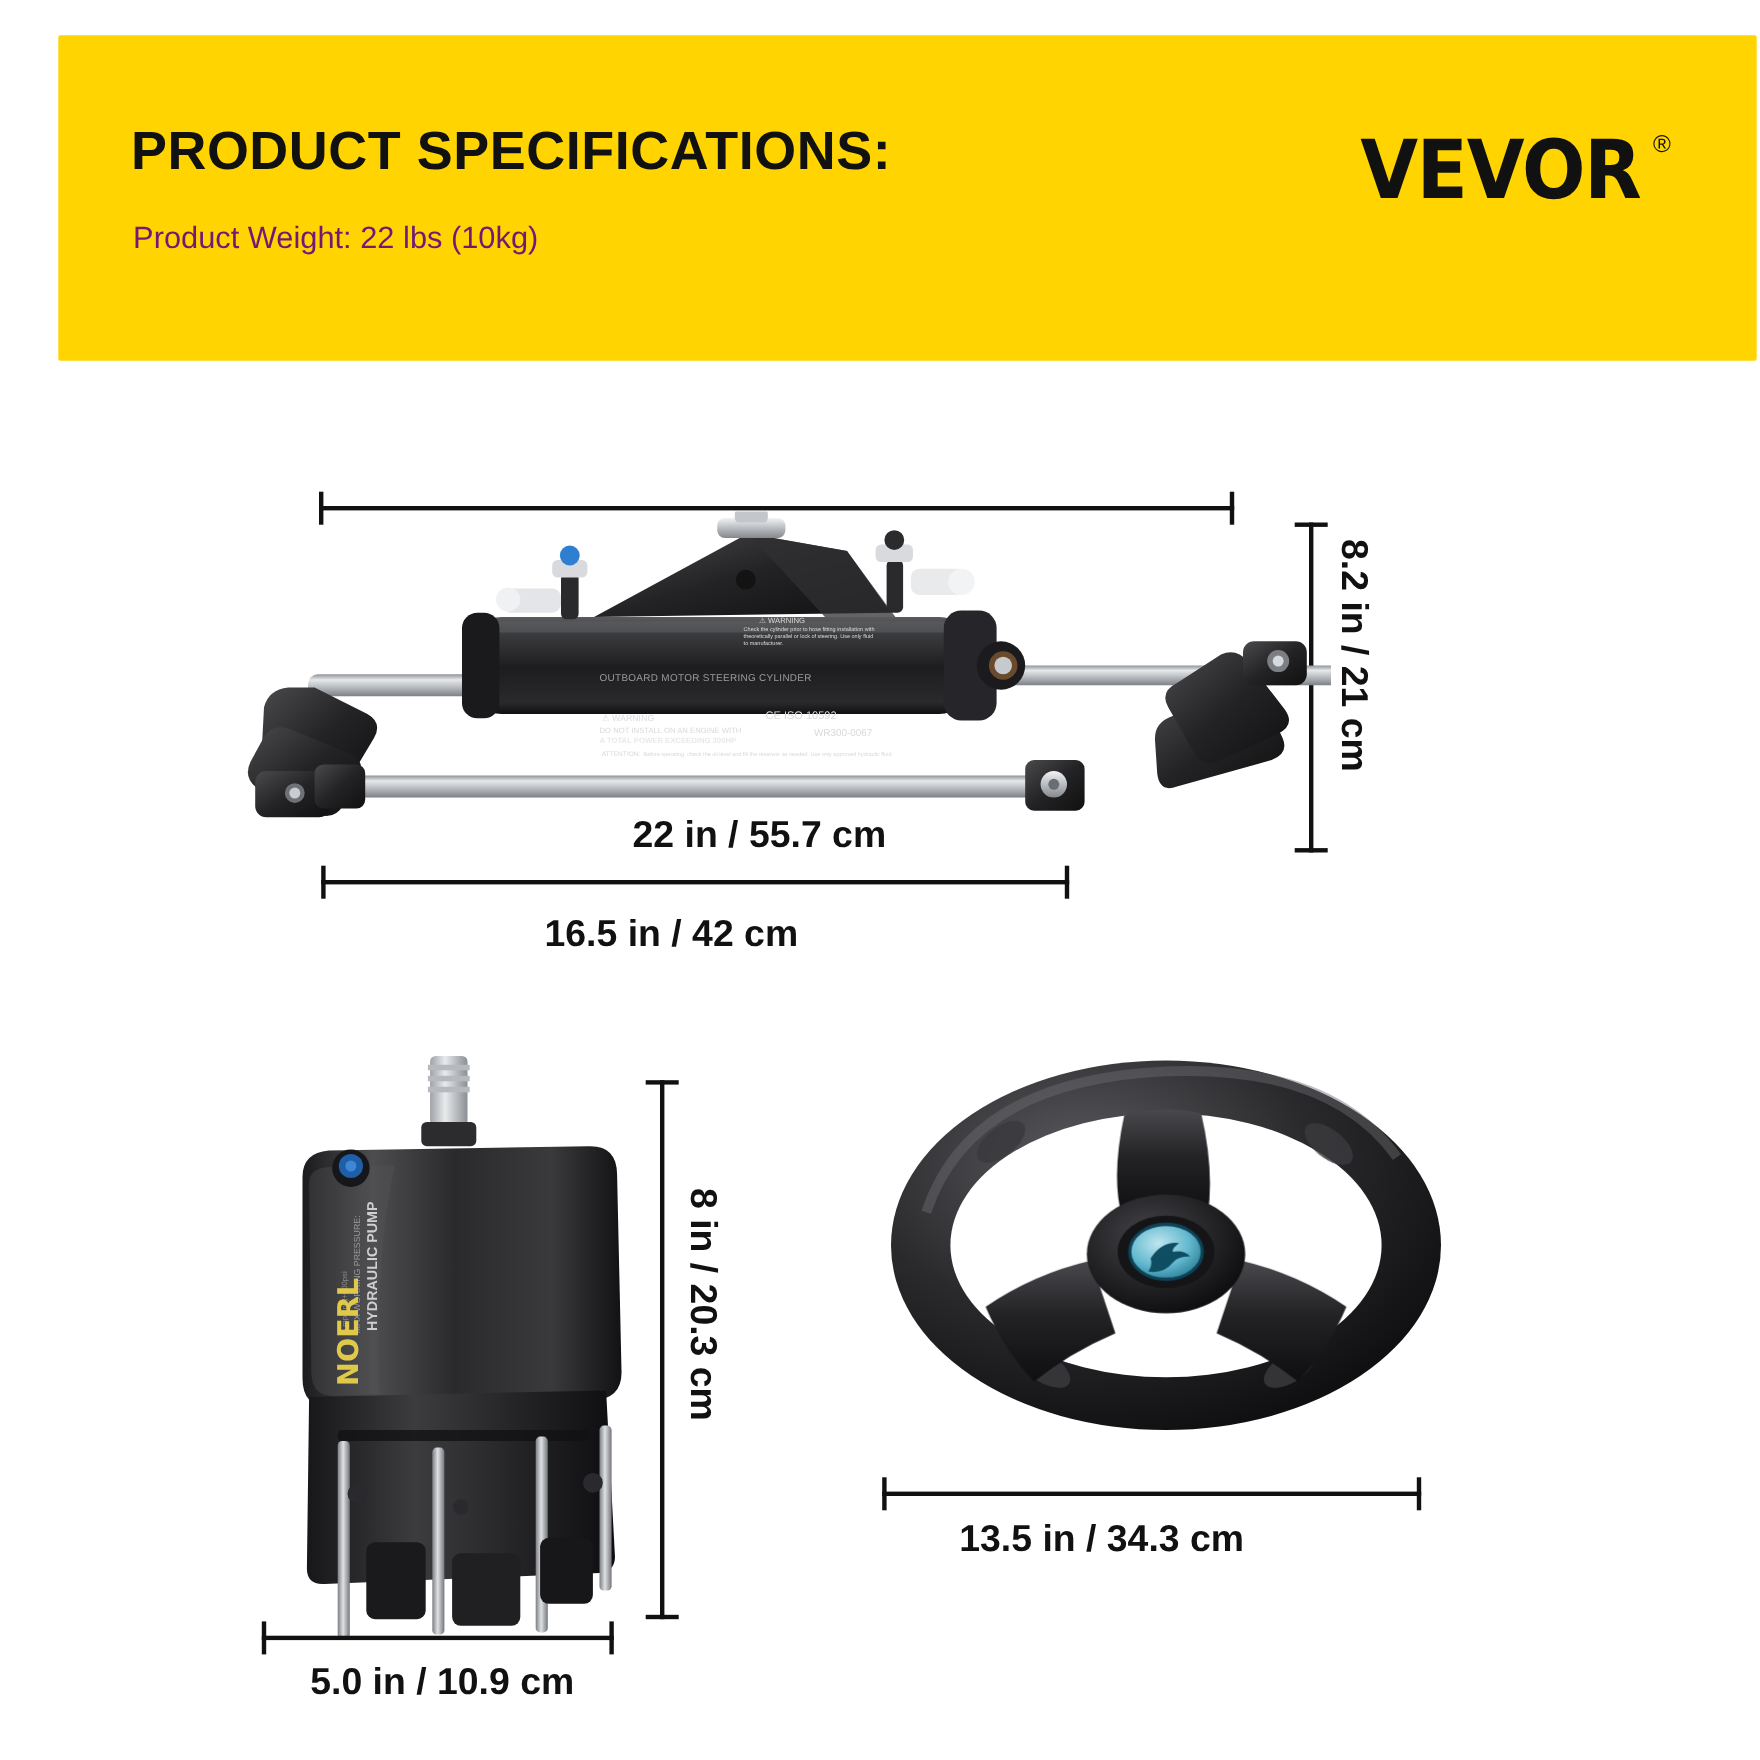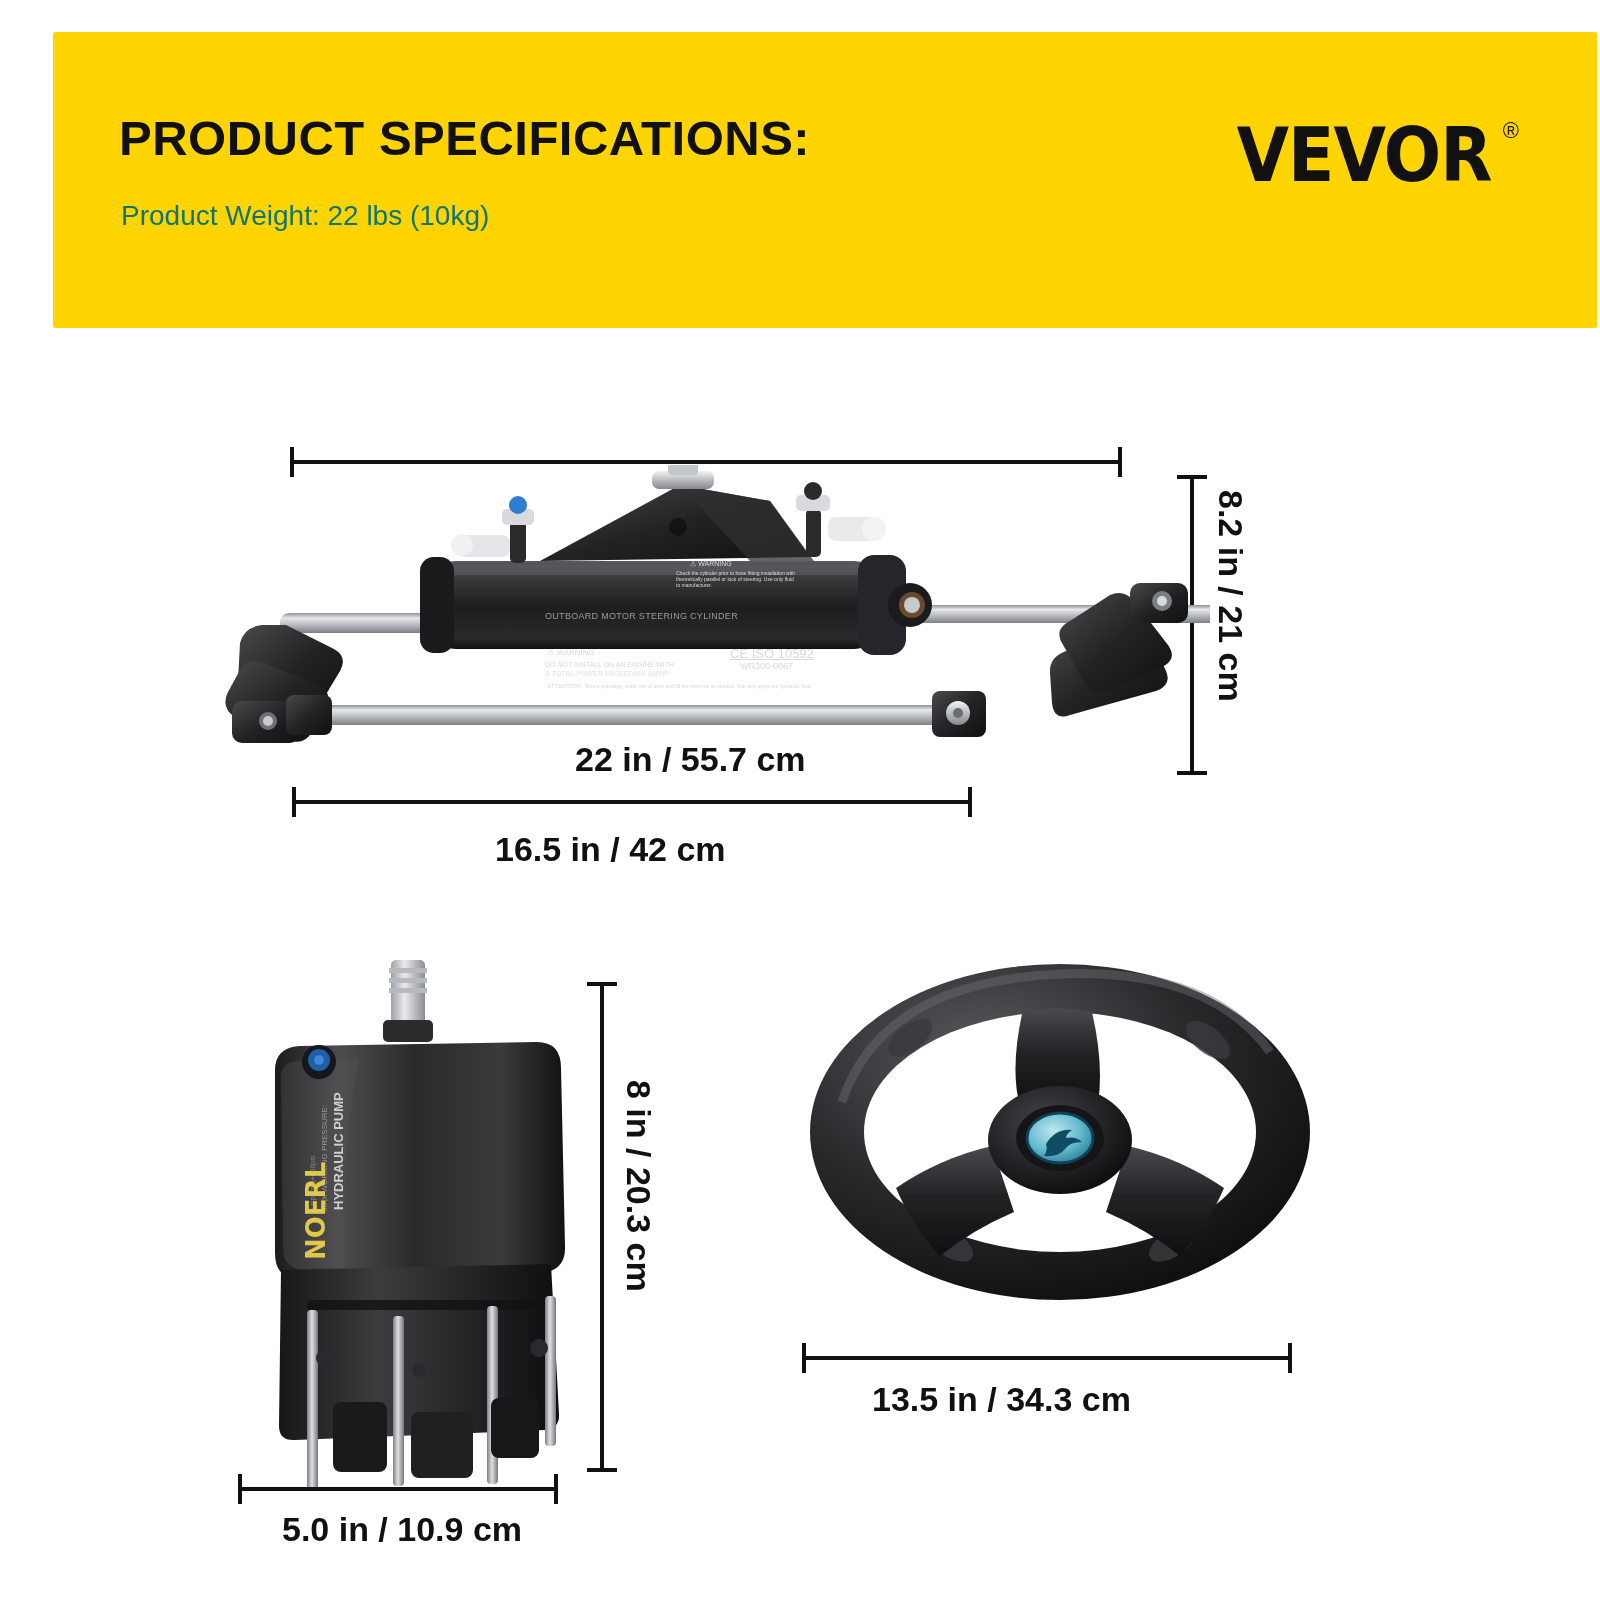--- a/index.html
+++ b/index.html
@@ -32,21 +32,21 @@
     font-weight: bold;
     letter-spacing: 0.5px;
     color: #111;
     font-family: "Liberation Sans", sans-serif;
   }
   .banner-line1 {
     position: absolute;
     left: 68px;
     top: 168px;
     font-size: 28px;
-    color: #0f766e;
+    color: #701a75;
   }
   .banner-line2 {
     position: absolute;
     left: 68px;
     top: 214px;
     font-size: 28px;
     color: #111;
   }
   .logo {
     position: absolute;
@@ -225,21 +225,21 @@
     <rect x="596" y="44" width="15" height="48" rx="5" fill="#2a2a2d"></rect>
     <rect x="586" y="30" width="34" height="16" rx="5" fill="#d8dadd"></rect>
     <circle cx="603" cy="26" r="9" fill="#2b2b2e"></circle>
     <rect x="618" y="52" width="52" height="24" rx="8" fill="#e9eaec"></rect>
     <circle cx="664" cy="64" r="12" fill="#f2f3f5"></circle>
   </svg>
 
   <div class="micro dark" style="left:545px;top:242px;font-size:9px;letter-spacing:0.3px;">OUTBOARD MOTOR STEERING CYLINDER</div>
   <div class="micro" style="left:547px;top:279px;font-size:8px;">⚠ WARNING</div>
   <div class="micro" style="left:545px;top:291px;font-size:7px;line-height:9px;width:210px;white-space:normal;">DO NOT INSTALL ON AN ENGINE WITH<br><b style="color:#e9e9e9;">A TOTAL POWER EXCEEDING 300HP</b></div>
-  <div class="micro" style="left:730px;top:277px;font-size:13px;text-decoration:underline;">CE  ISO 10592</div>
+  <div class="micro" style="left:696px;top:277px;font-size:10px;">CE  ISO 10592</div>
   <div class="micro" style="left:740px;top:292px;font-size:9px;text-align:right;">WR300-0067</div>
   <div class="micro" style="left:547px;top:314px;font-size:6px;">ATTENTION:</div>
   <div class="micro" style="left:585px;top:314px;font-size:5px;width:240px;white-space:normal;line-height:6px;">Before operating, check the oil level and fill the reservoir as needed. Use only approved hydraulic fluid.</div>
   <div class="micro" style="left:690px;top:191px;font-size:7px;">⚠ WARNING</div>
   <div class="micro" style="left:676px;top:201px;font-size:5px;width:120px;white-space:normal;line-height:6px;">Check the cylinder prior to hose fitting installation with theoretically parallel or lock of steering. Use only fluid to manufacturer.</div>
 </div>
 
 <div class="fig" style="left:0;top:950px;width:760px;height:620px;">
 
   <svg width="420" height="560" viewBox="0 0 420 560" style="position:absolute;left:215px;top:0;">

